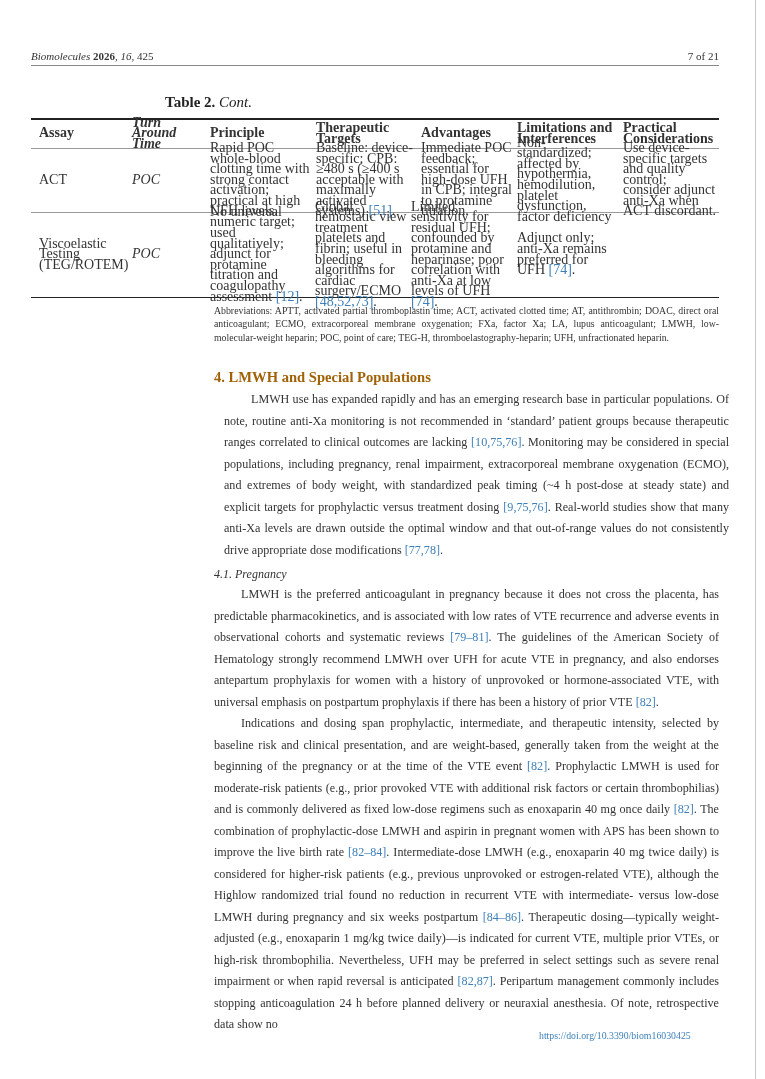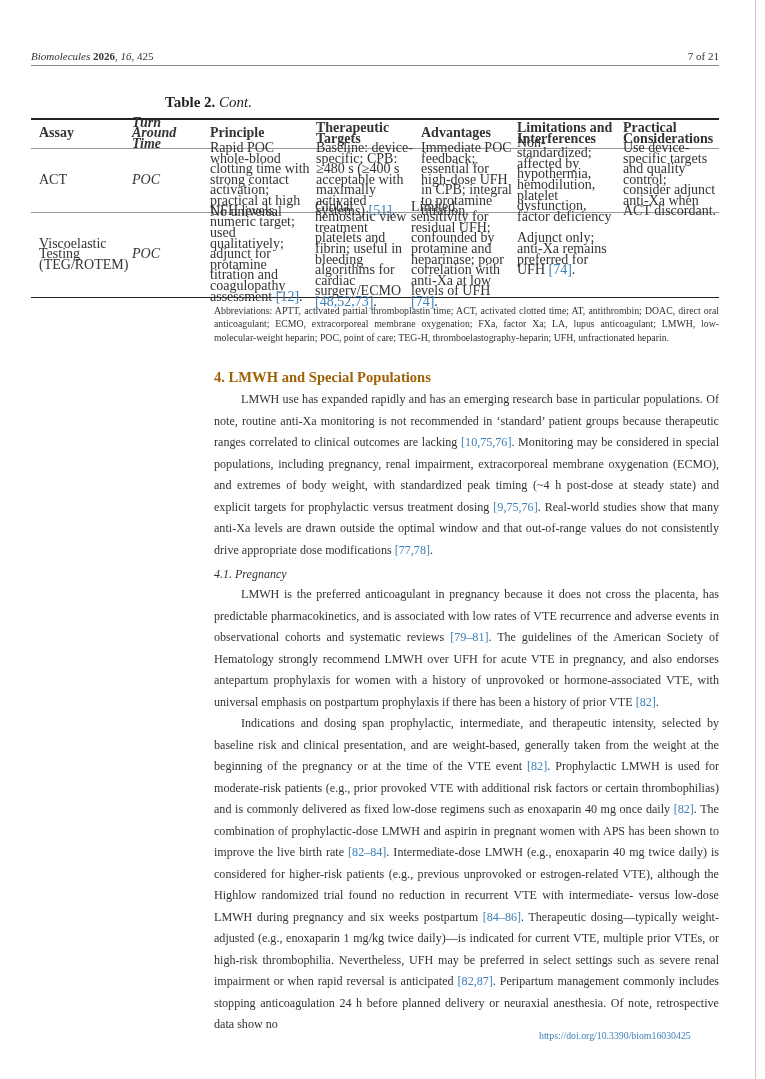--- a/index.html
+++ b/index.html
@@ -34,21 +34,21 @@
     .c7 { width: 98px; }
     .tbl .r1 { height: 63px; }
     .tbl .r2 { height: 84px; }
     .ref { color: #3d7fb8; }
 
     .abbrev { position: absolute; left: 214px; top: 304px; width: 505px; font-size: 9.8px; line-height: 13.3px; text-align: justify; color: #333; }
 
     .sec-title { position: absolute; left: 214px; top: 369px; font-size: 14.6px; font-weight: bold; color: #a16207; }
     .body-text { position: absolute; left: 214px; width: 505px; font-size: 12.1px; line-height: 21.5px; text-align: justify; color: #333; }
     .body-text p { margin: 0; text-indent: 27px; }
-    .p1 { top: 389px; }
+    .p1 { top: 389px; margin-left: 10px; }
     .subsec { position: absolute; left: 214px; top: 567px; font-size: 12px; font-style: italic; color: #333; }
     .p2 { top: 584px; }
 
     .doi { position: absolute; left: 539px; top: 1030px; font-size: 9.8px; color: #3d7fb8; }
   </style>
 </head>
 <body>
 
 <div class="right-edge"></div>
 

